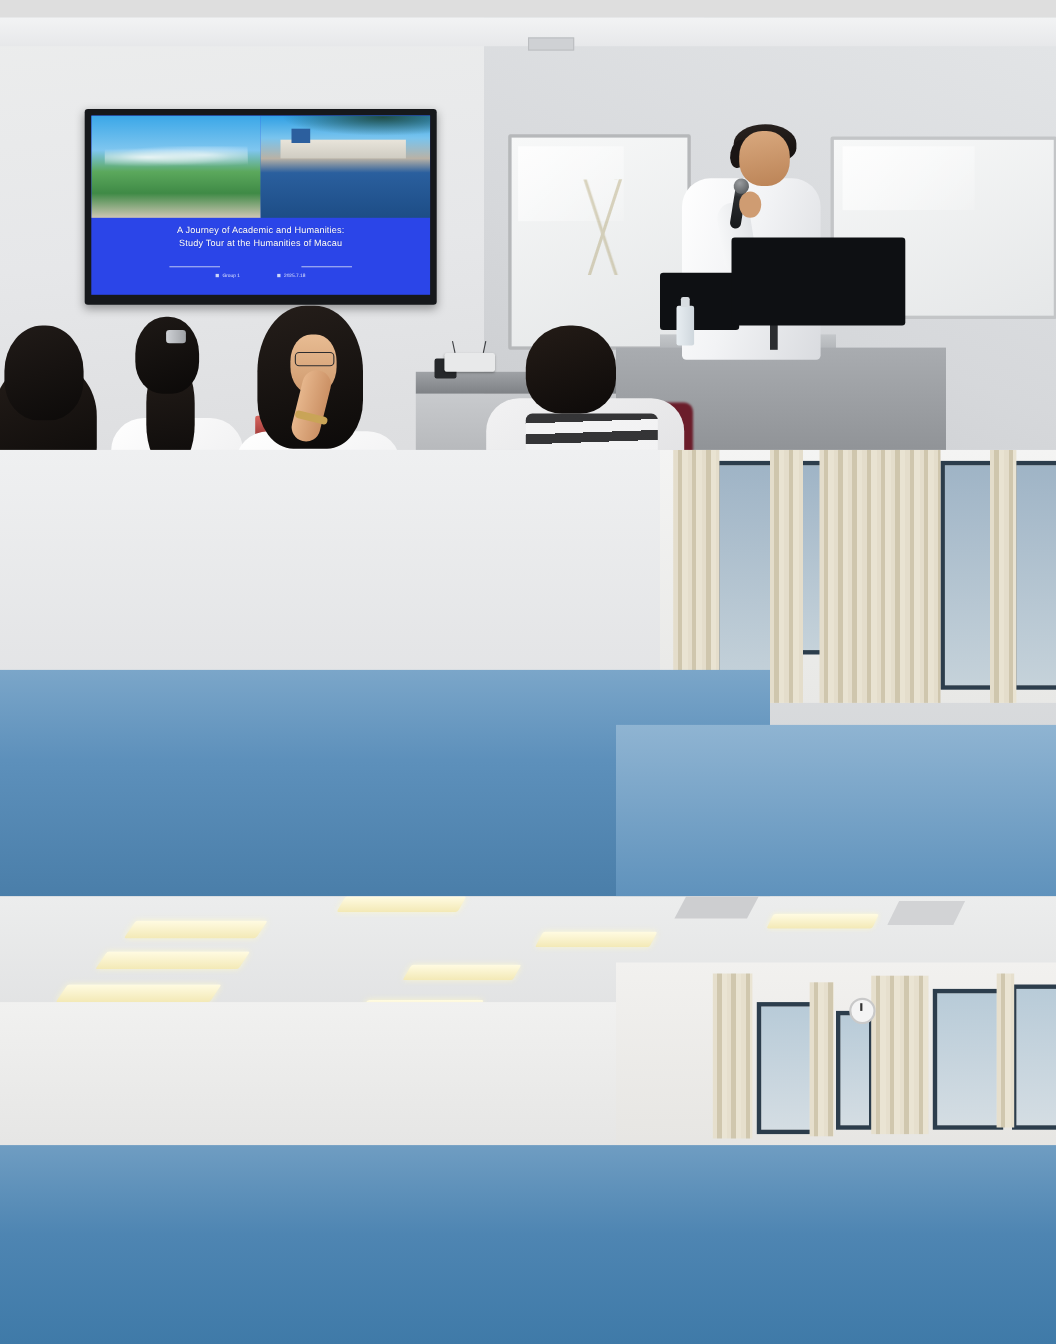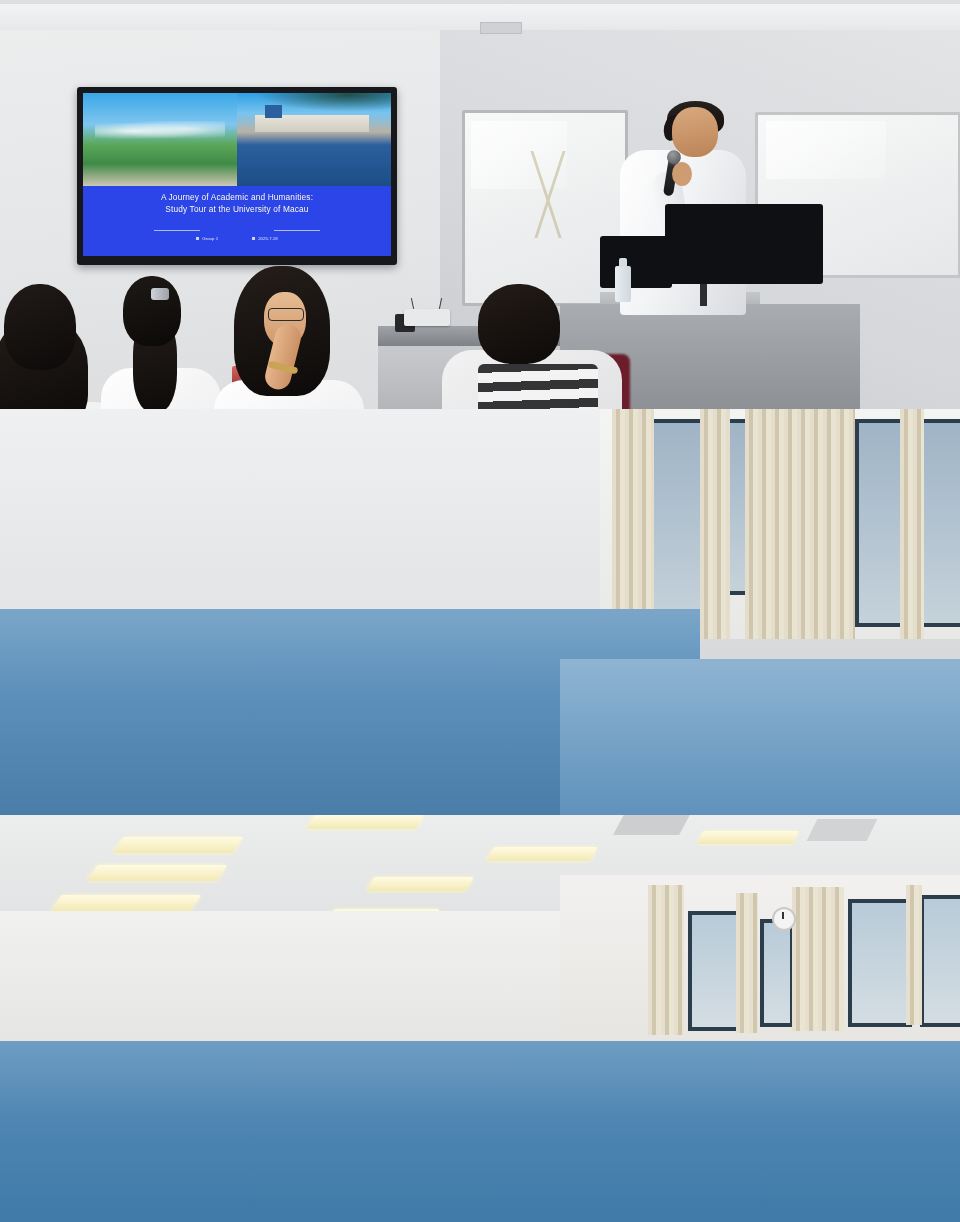--- a/index.html
+++ b/index.html
@@ -1,20 +1,20 @@
 <!DOCTYPE html>
 <html><head>
 <meta charset="utf-8">
 <title>Classroom Presentation Collage</title>
 <style>
   html,body{margin:0;padding:0;background:#000;}
   body{font-family:"Liberation Sans",sans-serif;}
   .collage{position:relative;width:960px;height:1222px;overflow:hidden;background:#dedede;}
   .panel{position:absolute;left:0;width:960px;overflow:hidden;}
-  #panel1{top:4px;height:409px;}
+  #panel1{top:16px;height:409px;}
   #panel2{top:409px;height:406px;}
   #panel3{top:815px;height:407px;}
   .blur1{filter:blur(.5px);}
   .blur2{filter:blur(1.2px);}
 
   
   #panel1{background:
      linear-gradient(180deg,#e9eaec 0%,#e4e5e7 55%,#dcdde0 100%);}
   .p1-wallL{position:absolute;left:0;top:0;width:640px;height:409px;
      background:linear-gradient(175deg,#eceded 0%,#e6e7e9 50%,#dbdcde 100%);}
@@ -208,21 +208,21 @@
       <div class="tv-inner">
         <div class="slide-photos">
           <div class="sp sp1"></div>
           <div class="sp sp2">
             <div class="bldg"></div>
             <div class="tower"></div>
           </div>
         </div>
         <div class="slide-title">
           <div>A Journey of Academic and Humanities:</div>
-          <div>Study Tour at the University of Macau</div>
+          <div>Study Tour at the Humanities of Macau</div>
         </div>
         <div class="slide-rules">
           <i></i>
           <i></i>
         </div>
         <div class="slide-sub">
           <span>
             <i class="sq"></i>
             <b style="font-weight:400">Group 1</b>
           </span>

